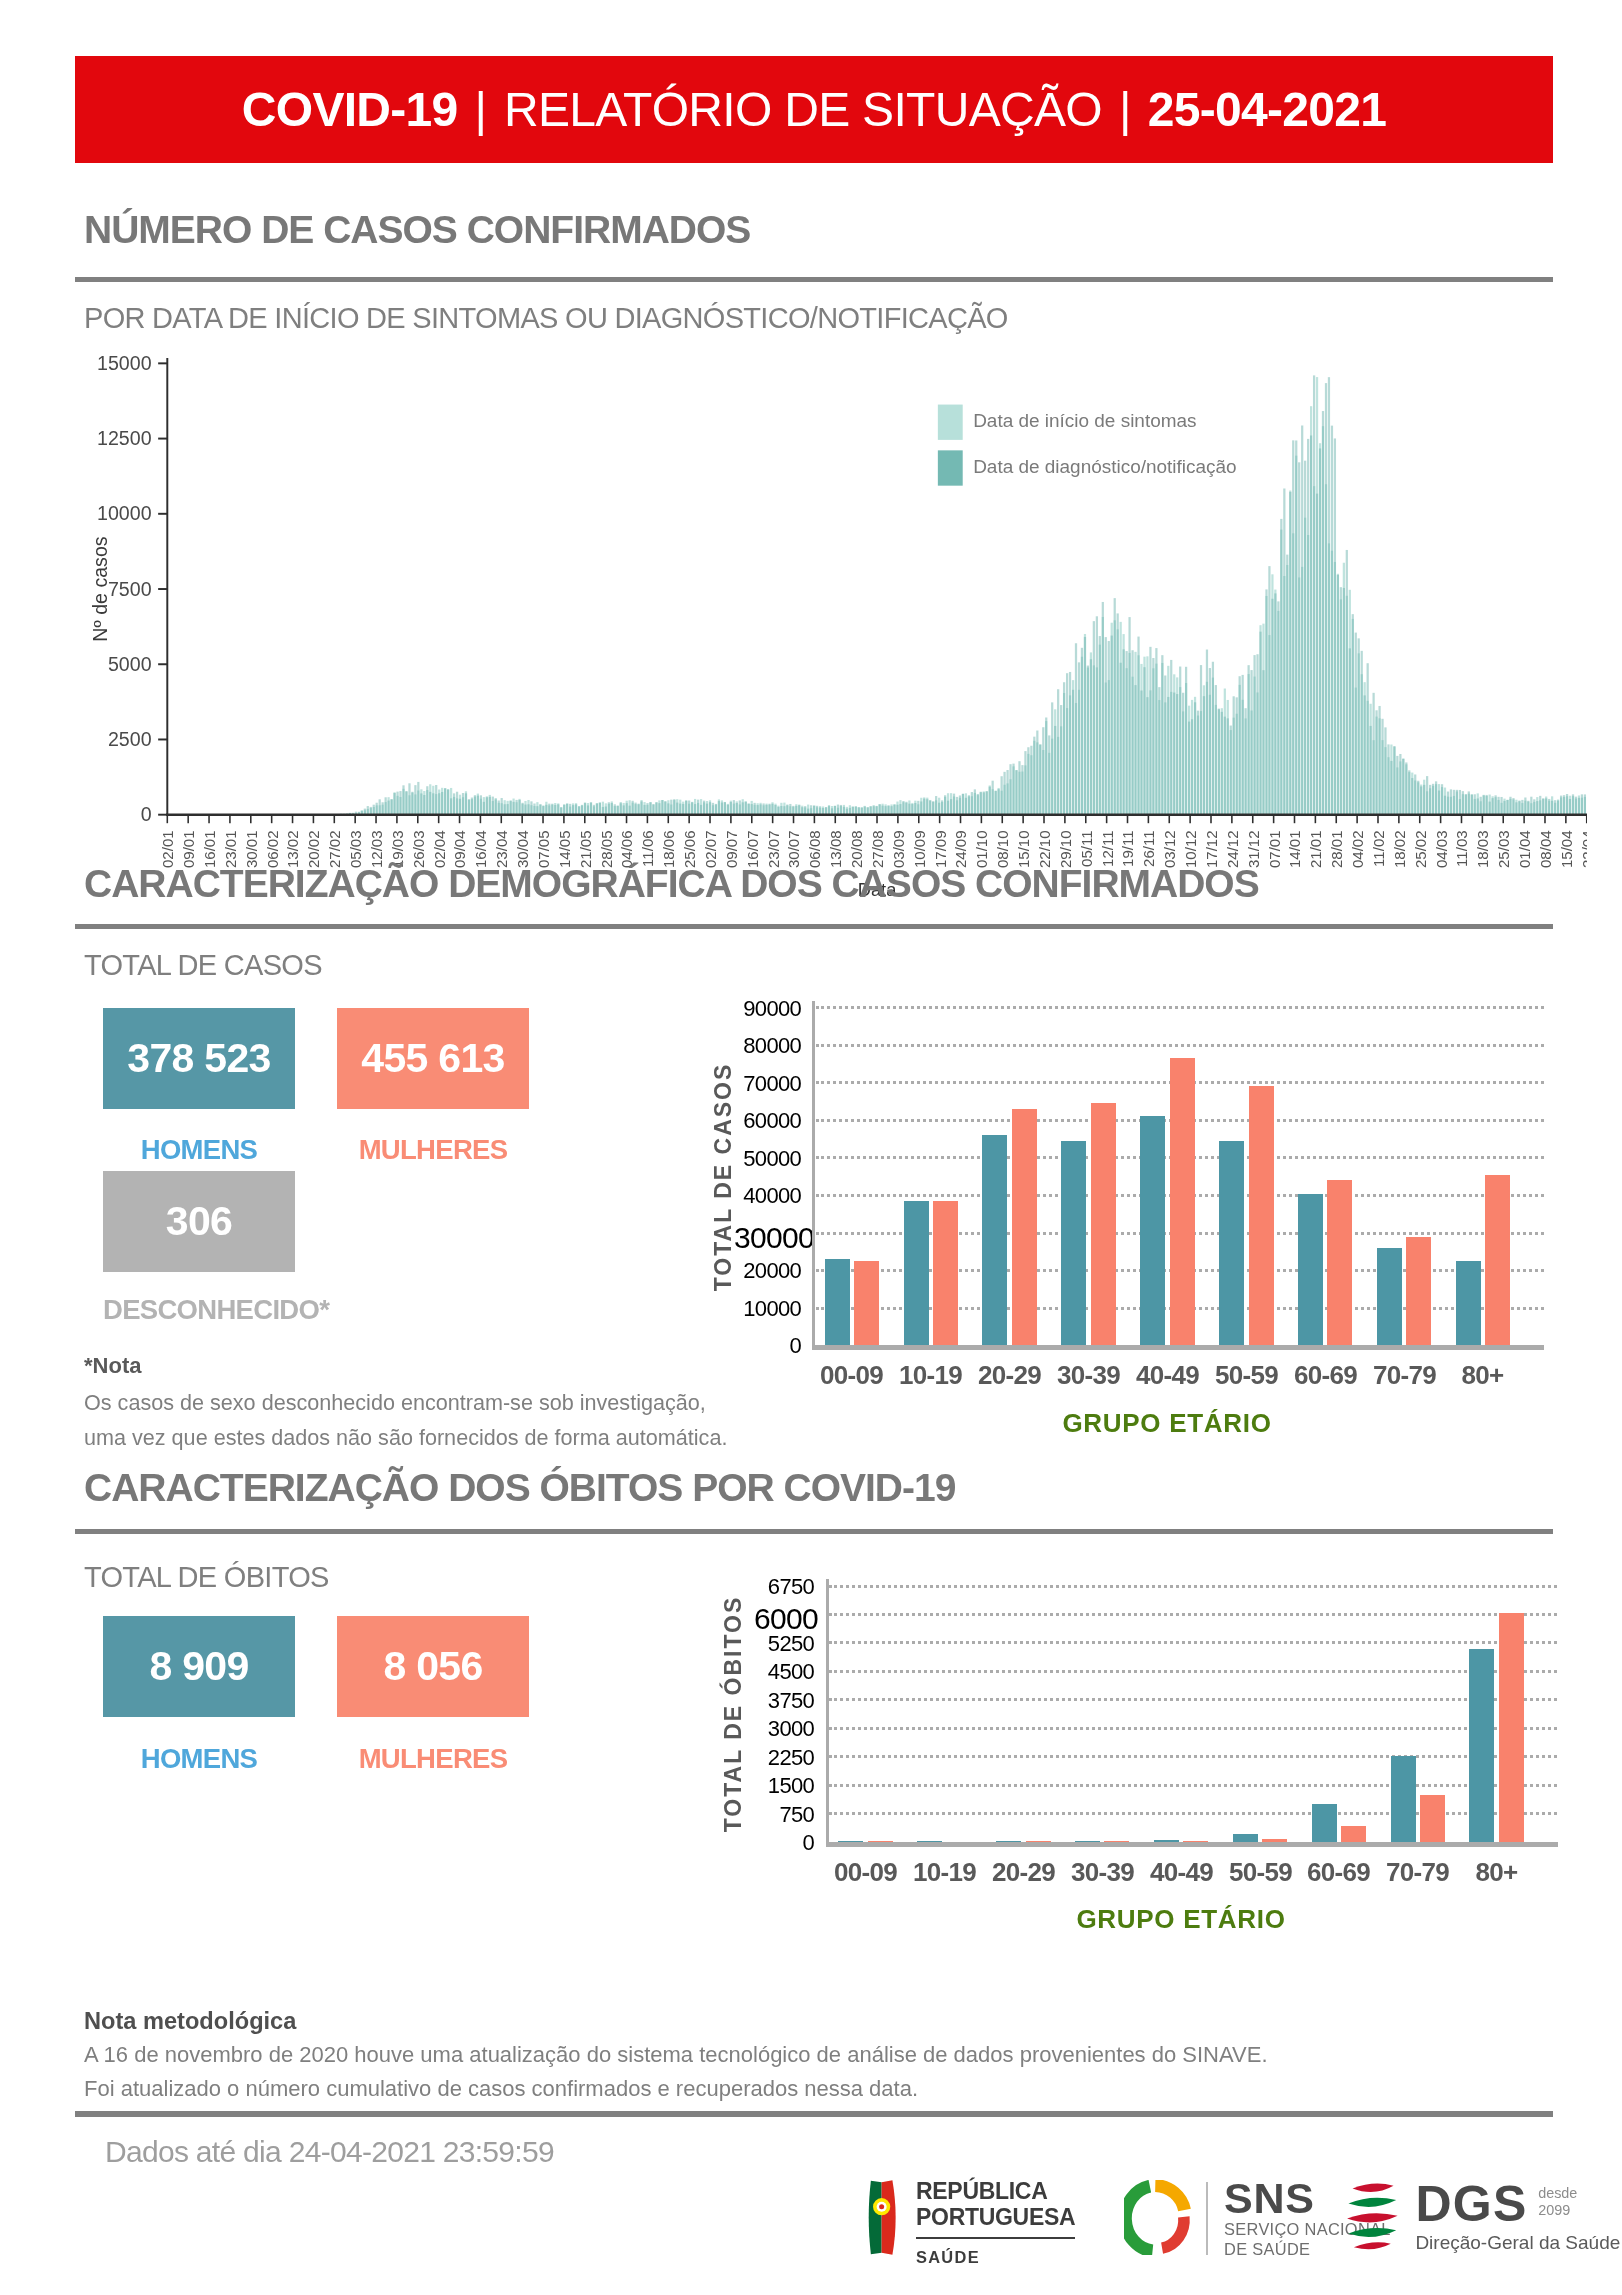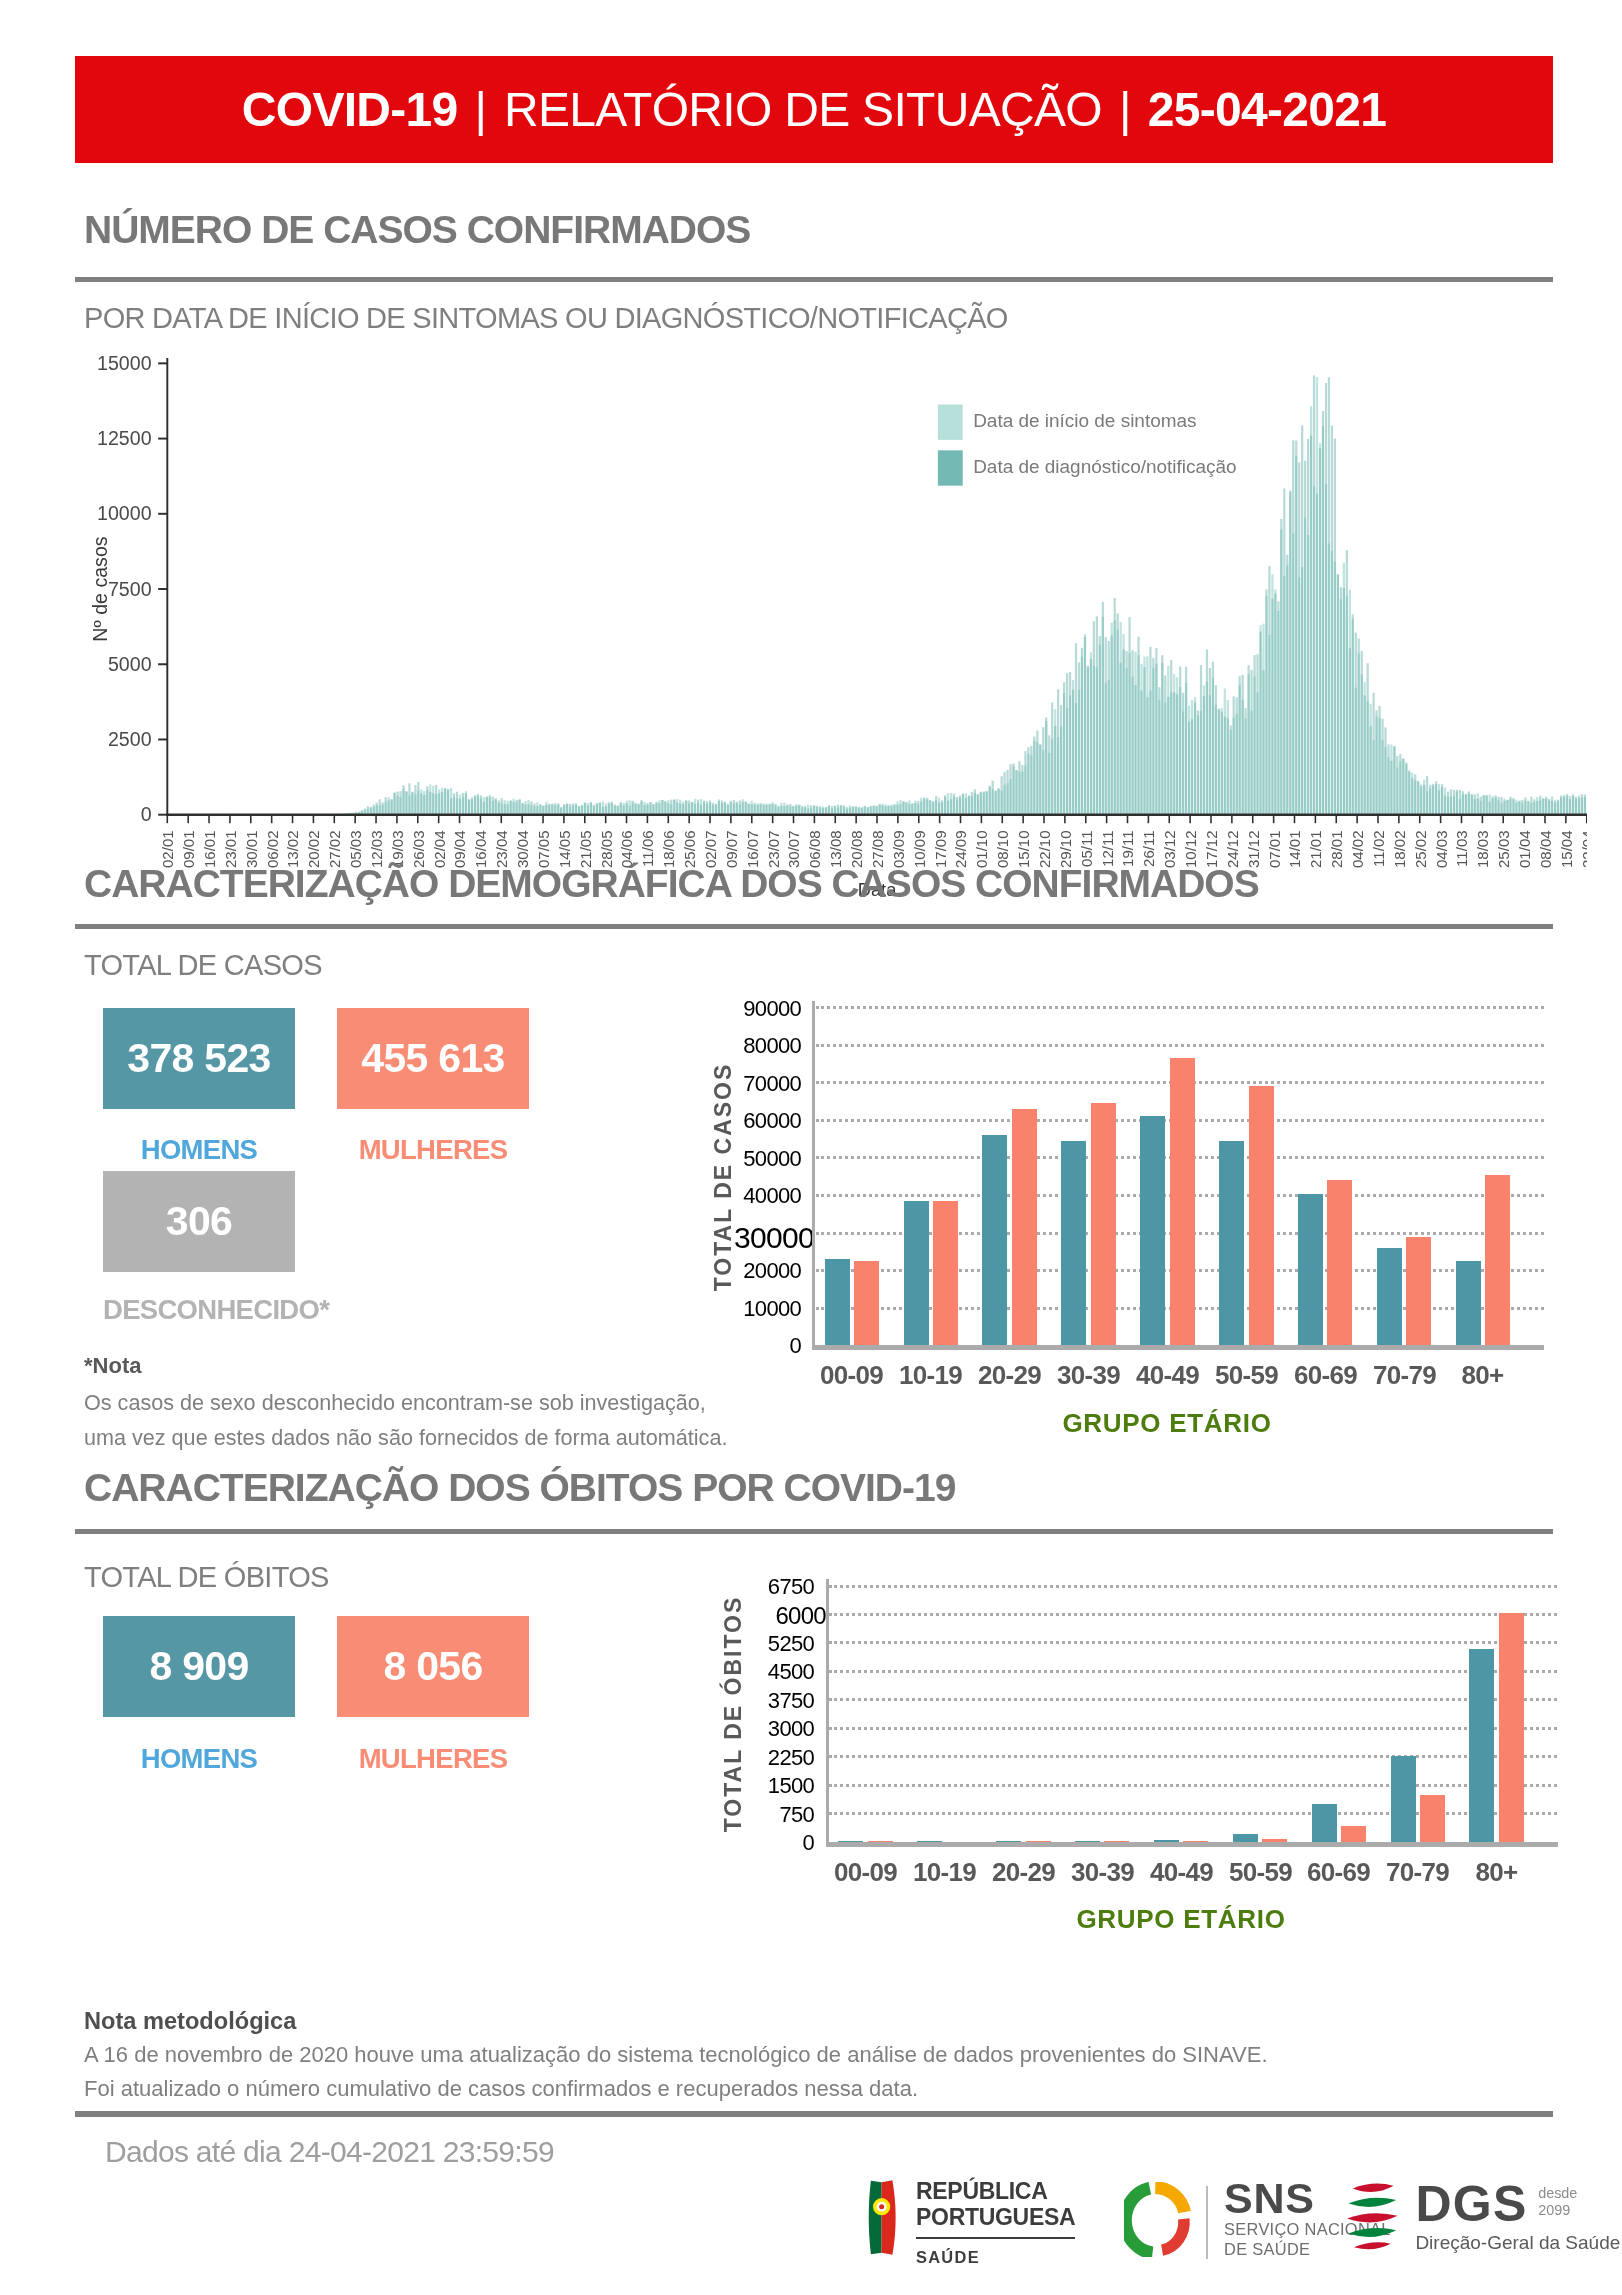--- a/index.html
+++ b/index.html
@@ -1171,21 +1171,21 @@
       <div class="tick-label" style="left: 0px; top: 188px; width: 107px; font-size: 22px;">2250</div>
       <div class="grid-dotted" style="left: 122px; top: 170px; width: 728px;"></div>
       <div class="tick-label" style="left: 0px; top: 159px; width: 107px; font-size: 22px;">3000</div>
       <div class="grid-dotted" style="left: 122px; top: 141px; width: 728px;"></div>
       <div class="tick-label" style="left: 0px; top: 131px; width: 107px; font-size: 22px;">3750</div>
       <div class="grid-dotted" style="left: 122px; top: 113px; width: 728px;"></div>
       <div class="tick-label" style="left: 0px; top: 102px; width: 107px; font-size: 22px;">4500</div>
       <div class="grid-dotted" style="left: 122px; top: 84px; width: 728px;"></div>
       <div class="tick-label" style="left: 0px; top: 74px; width: 107px; font-size: 22px;">5250</div>
       <div class="grid-dotted" style="left: 122px; top: 56px; width: 728px;"></div>
-      <div class="tick-label" style="left: 12px; top: 45px; width: 107px; font-size: 24px;">6000</div>
+      <div class="tick-label" style="left: 4px; top: 45px; width: 107px; font-size: 30px;">6000</div>
       <div class="grid-dotted" style="left: 122px; top: 27.5px; width: 728px;"></div>
       <div class="tick-label" style="left: 0px; top: 16.6px; width: 107px; font-size: 22px;">6750</div>
       <div class="axis-line" style="left: 119px; top: 22px; width: 2.6px; height: 263px;"></div>
       <div class="bar" style="left: 131px; top: 284px; width: 25px; height: 1.3px; background: rgb(77, 150, 165);"></div>
       <div class="bar" style="left: 161px; top: 284px; width: 25px; height: 1.3px; background: rgb(249, 130, 108);"></div>
       <div class="cat-label" style="left: 119px; top: 300px; width: 79px; font-size: 26px;">00-09</div>
       <div class="bar" style="left: 210px; top: 284px; width: 25px; height: 1.3px; background: rgb(77, 150, 165);"></div>
       <div class="cat-label" style="left: 198px; top: 300px; width: 79px; font-size: 26px;">10-19</div>
       <div class="bar" style="left: 289px; top: 284px; width: 25px; height: 1.3px; background: rgb(77, 150, 165);"></div>
       <div class="bar" style="left: 319px; top: 284px; width: 25px; height: 1.3px; background: rgb(249, 130, 108);"></div>
@@ -1234,21 +1234,21 @@
         <div class="rp-under" style="display:inline-block;">
           <div class="rp-text1">REPÚBLICA</div>
           <div class="rp-text1">PORTUGUESA</div>
         </div>
         <div class="rp-sub">SAÚDE</div>
       </div>
     </div>
   </div>
 
   <div class="abs" style="left:1088px;top:2178px;">
-    <div style="display:flex;align-items:flex-end;padding-left:36px;">
+    <div style="display:flex;align-items:center;padding-left:36px;">
       <span>
         <svg width="68" height="75" viewBox="0 0 100 110">
           <path d="M42,104 A44,48 0 0 1 38,9" fill="none" stroke="#299C3A" stroke-width="19"></path>
           <path d="M46,8 A45,45 0 0 1 89,44" fill="none" stroke="#F5A800" stroke-width="19"></path>
           <path d="M88,54 A38,42 0 0 1 56,100" fill="none" stroke="#E03C31" stroke-width="17"></path>
           <circle cx="48" cy="56" r="22" fill="#ffffff"></circle>
         </svg>
       </span>
       <div class="vdiv" style="margin:0 15.7px 0 14.4px;"></div>
       <div>

